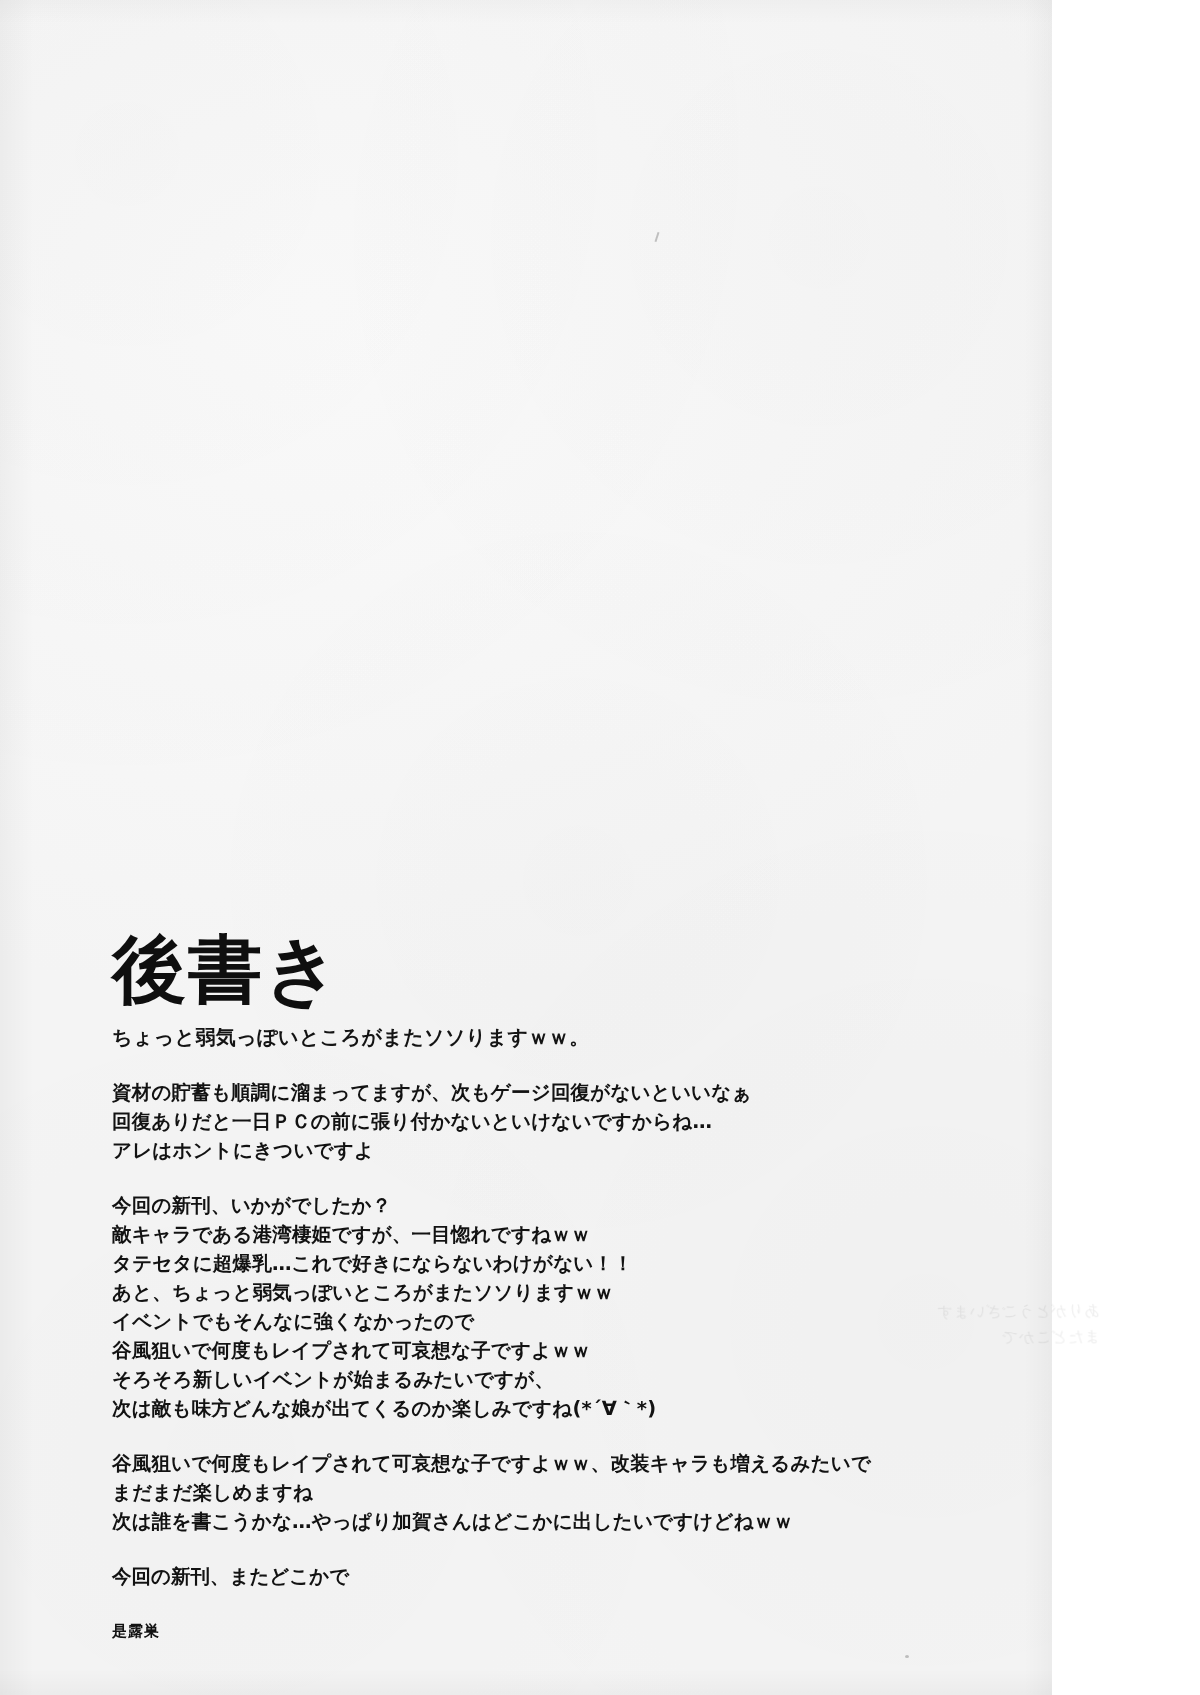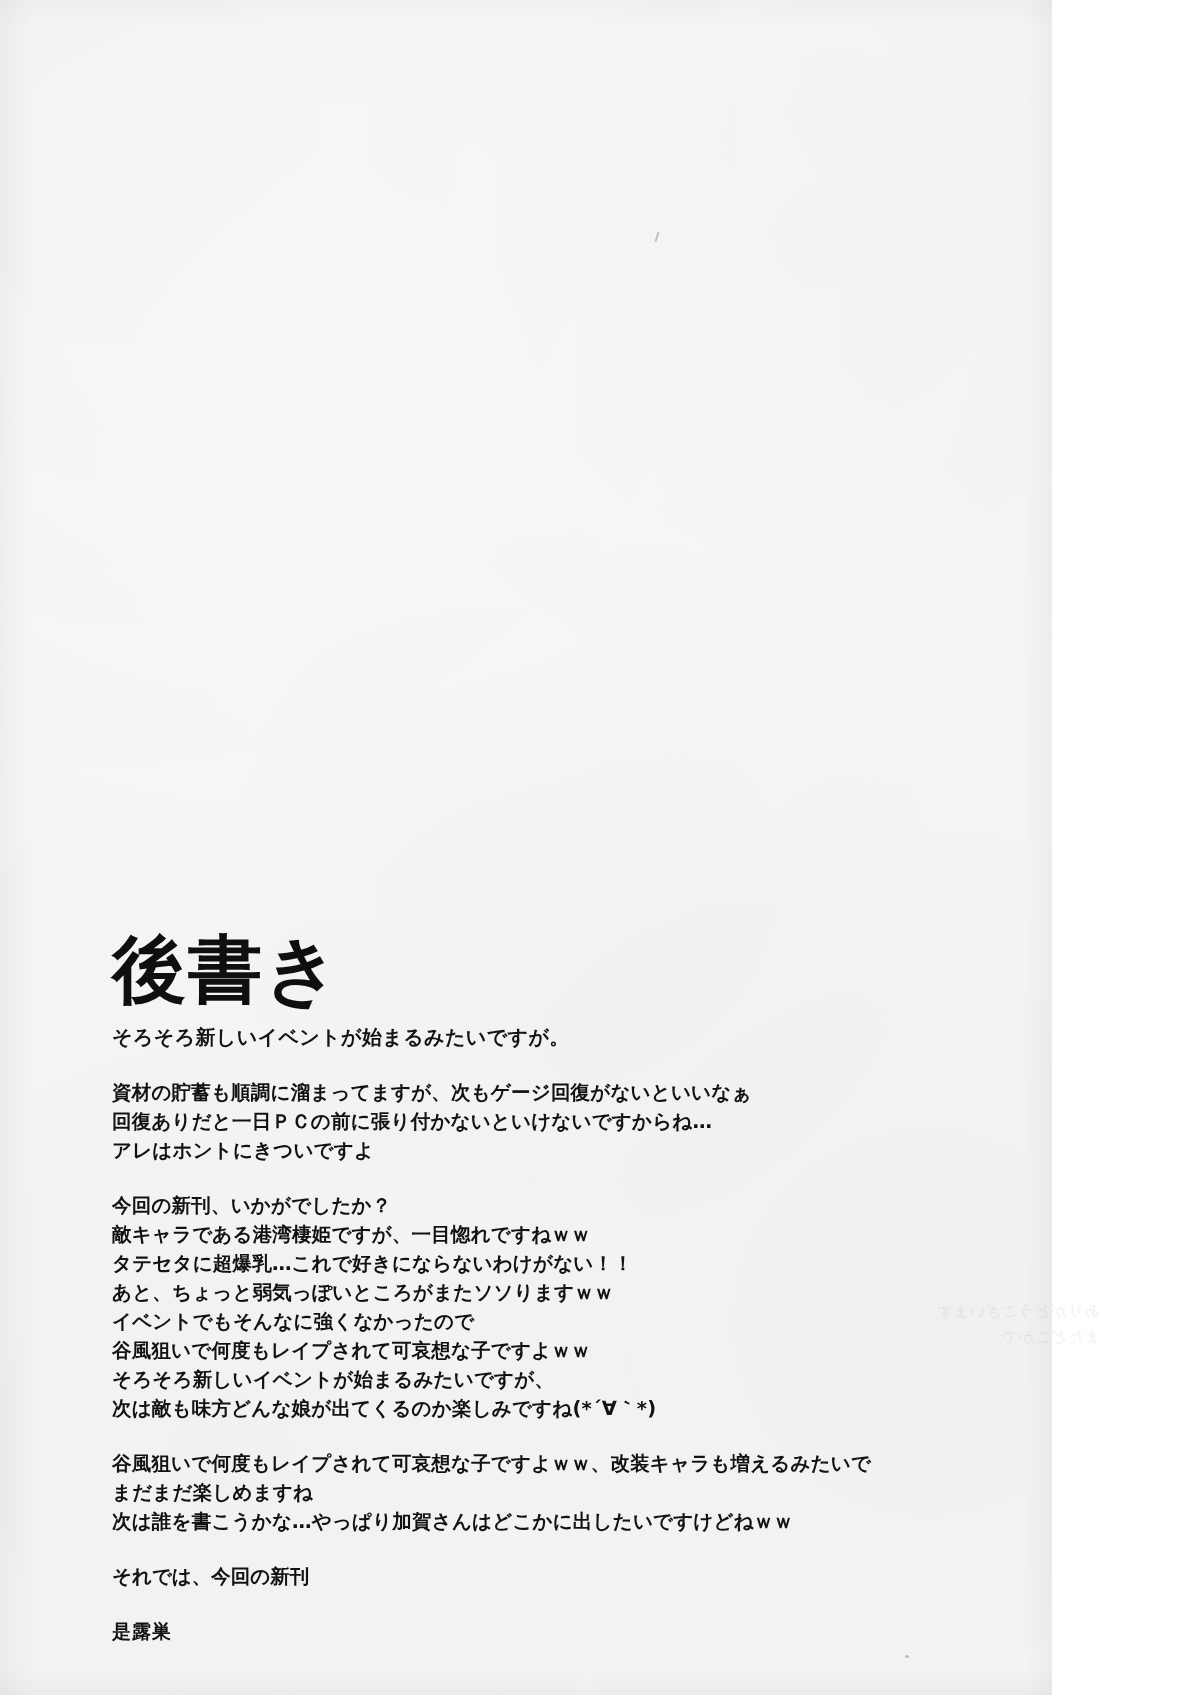--- a/index.html
+++ b/index.html
@@ -95,21 +95,21 @@
     margin-bottom: 0;
   }
   .closing {
     font-size: 19.5px;
     line-height: 29px;
     color: #121212;
     font-weight: bold;
     margin: 0 0 26px 0;
   }
   .signature {
-    font-size: 19px;
+    font-size: 15px;
     line-height: 29px;
     color: #121212;
     font-weight: bold;
     letter-spacing: 1px;
   }
   .speck {
     position: absolute;
     background: rgba(0,0,0,0.22);
     pointer-events: none;
   }
@@ -125,34 +125,34 @@
   <div class="speck" style="left:656px; top:232px; width:2px; height:10px; transform:rotate(18deg);"></div>
   <div class="speck" style="left:905px; top:1655px; width:4px; height:3px; border-radius:50%;"></div>
   <div class="speck" style="left:176px; top:1528px; width:3px; height:3px; border-radius:50%; opacity:0.5;"></div>
 
   <div class="bleed-ghost">ありがとうございます
 またどこかで</div>
 
   <div class="content">
     <h1 class="afterword-title">後書き</h1>
 
-    <div class="thanks-line">そろそろ新しいイベントが始まるみたいですが。</div>
+    <div class="thanks-line">ちょっと弱気っぽいところがまたソソりますｗｗ。</div>
 
     <div class="body-block">資材の貯蓄も順調に溜まってますが、次もゲージ回復がないといいなぁ
 回復ありだと一日ＰＣの前に張り付かないといけないですからね…
 アレはホントにきついですよ</div>
     <div class="body-block">今回の新刊、いかがでしたか？
 敵キャラである港湾棲姫ですが、一目惚れですねｗｗ
 タテセタに超爆乳…これで好きにならないわけがない！！
 あと、ちょっと弱気っぽいところがまたソソりますｗｗ
 イベントでもそんなに強くなかったので
 谷風狙いで何度もレイプされて可哀想な子ですよｗｗ
 そろそろ新しいイベントが始まるみたいですが、
 次は敵も味方どんな娘が出てくるのか楽しみですね(*´∀｀*)</div>
     <div class="body-block">谷風狙いで何度もレイプされて可哀想な子ですよｗｗ、改装キャラも増えるみたいで
 まだまだ楽しめますね
 次は誰を書こうかな…やっぱり加賀さんはどこかに出したいですけどねｗｗ</div>
 
-    <div class="closing">それでは、今回の新刊</div>
+    <div class="closing">今回の新刊、またどこかで</div>
     <div class="signature">是露巣</div>
   </div>
 
 </div>
 
 </body></html>

